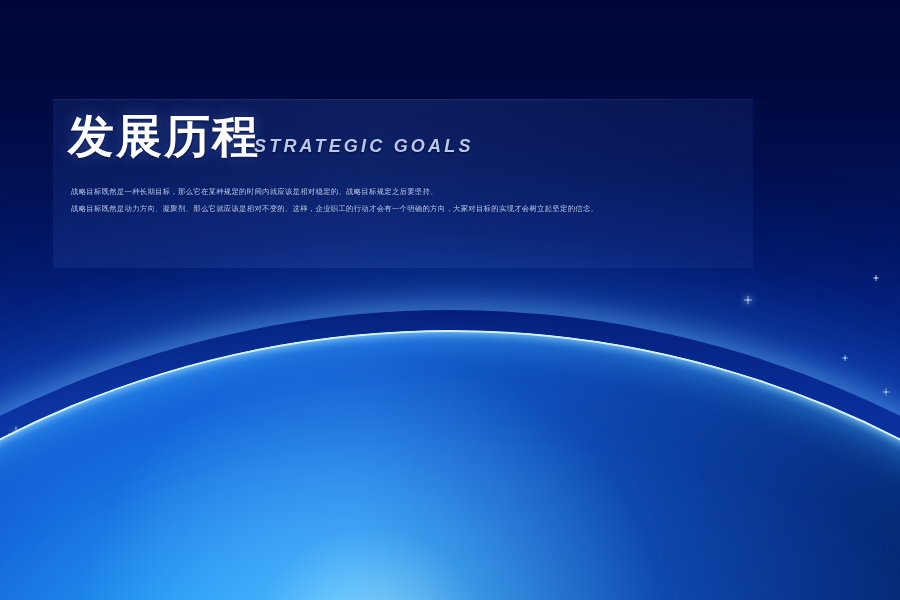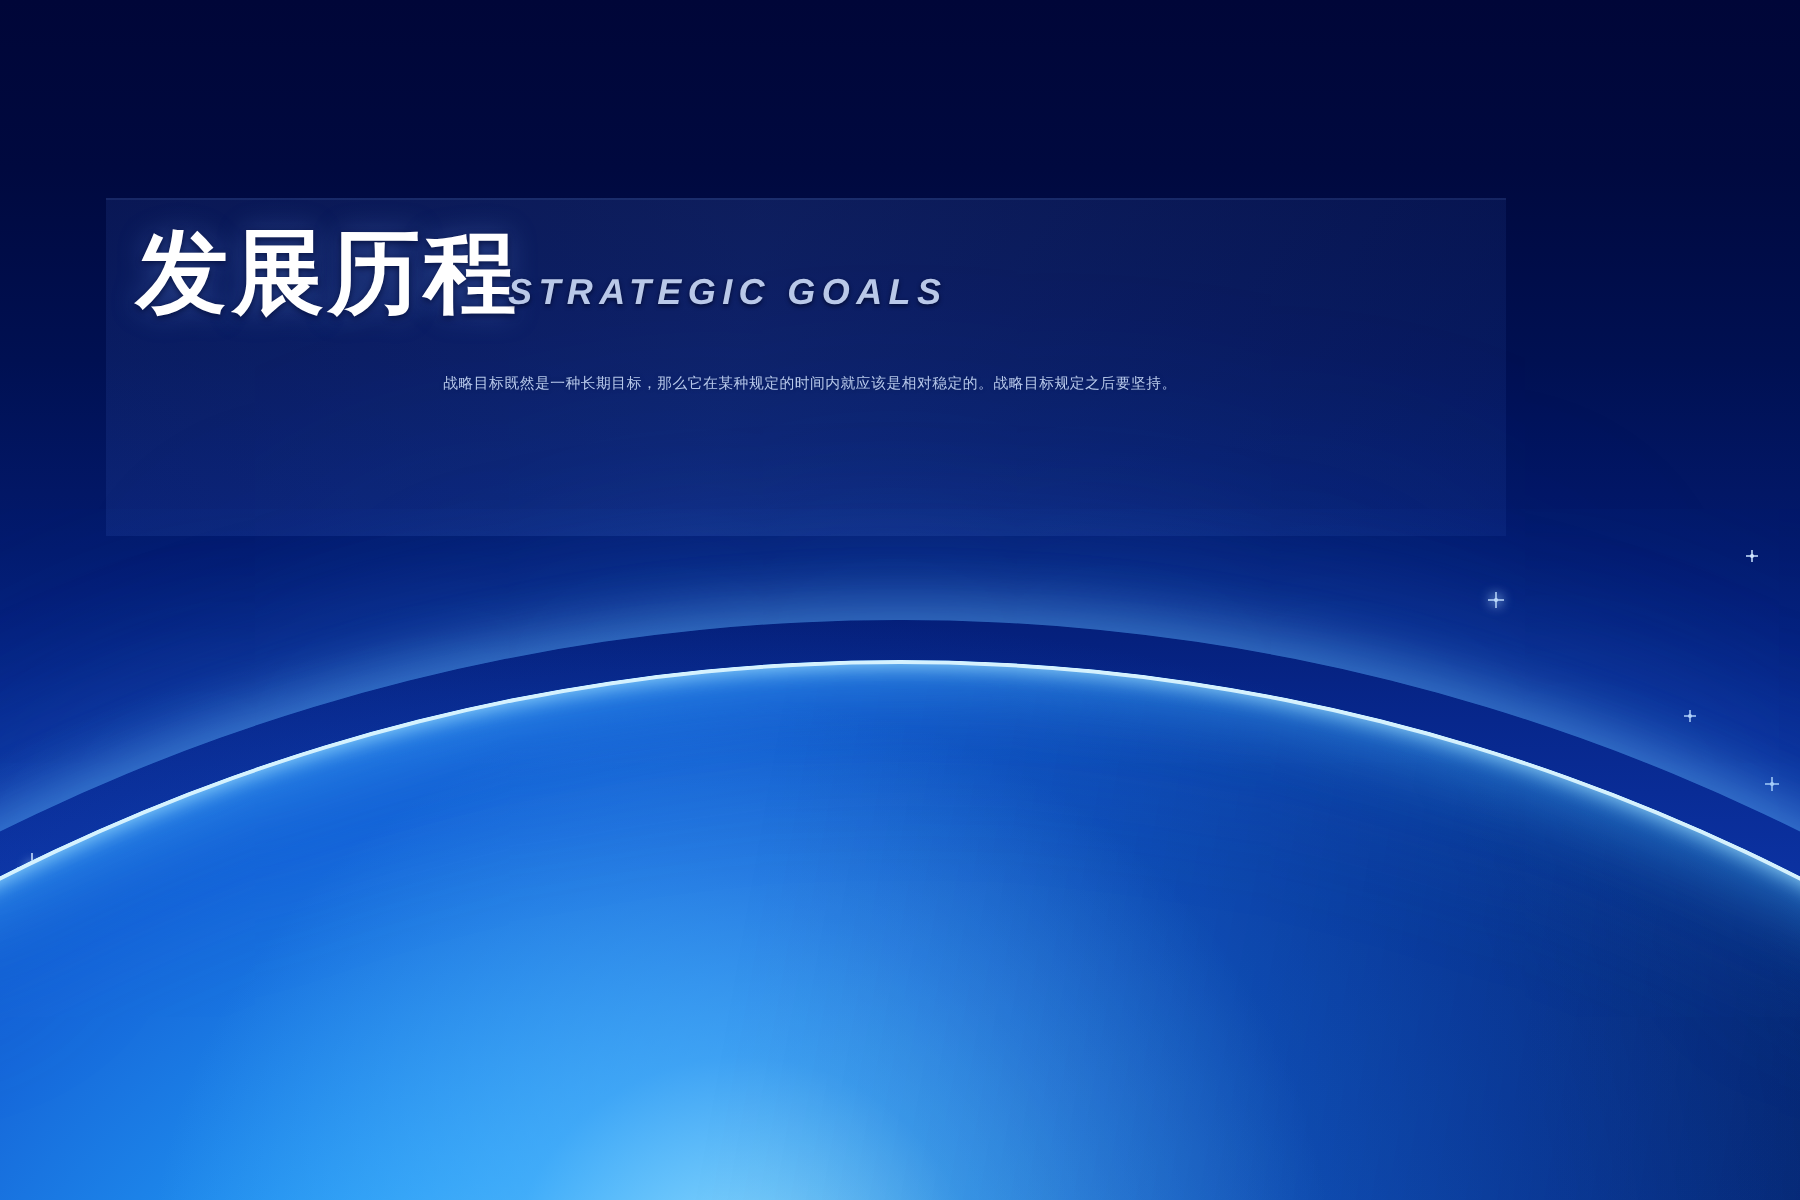--- a/index.html
+++ b/index.html
@@ -147,29 +147,28 @@
     color:#b9c8e8;
     margin-left:-6px;
     margin-bottom:2px;
     text-shadow:0 1px 2px rgba(0,8,40,.8);
   }
 
   #body-copy{
     position:absolute;left:18px;top:85px;width:668px;
   }
   .copy-line{
-    font-family:Liberation Sans, sans-serif;
+    font-family:Liberation Mono, monospace;
     font-size:7.4px;
     line-height:16.5px;
     color:#c5d6f5;
     letter-spacing:.25px;
     white-space:nowrap;
     text-shadow:0 0 2px rgba(10,30,90,.9);
     opacity:.92;
-    text-align:center;
   }
 </style>
 </head>
 <body>
 
 <div id="banner">
 
   <div class="sky"></div>
   <div class="sky-haze"></div>
 
@@ -196,16 +195,17 @@
 
   <div id="panel">
 
     <div id="title-row">
       <span id="title-cn">发展历程</span>
       <span id="title-en">STRATEGIC GOALS</span>
     </div>
 
     <div id="body-copy">
         <div class="copy-line">战略目标既然是一种长期目标，那么它在某种规定的时间内就应该是相对稳定的。战略目标规定之后要坚持。</div>
+        <div class="copy-line">战略目标既然是动力方向、凝聚剂、那么它就应该是相对不变的。这样，企业职工的行动才会有一个明确的方向，大家对目标的实现才会树立起坚定的信念。</div>
       </div>
 
   </div>
 </div>
 
 </body></html>

